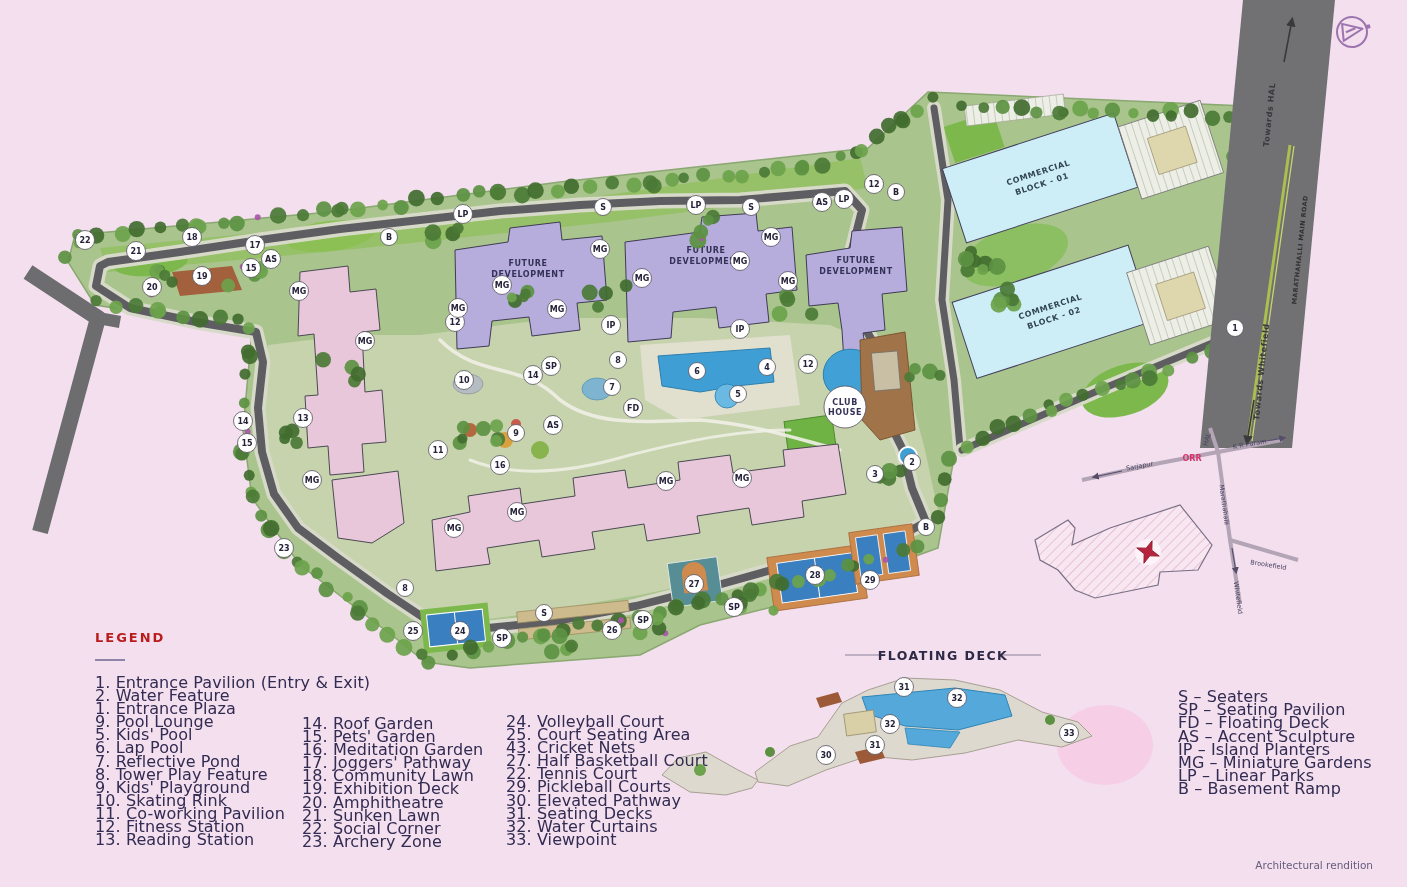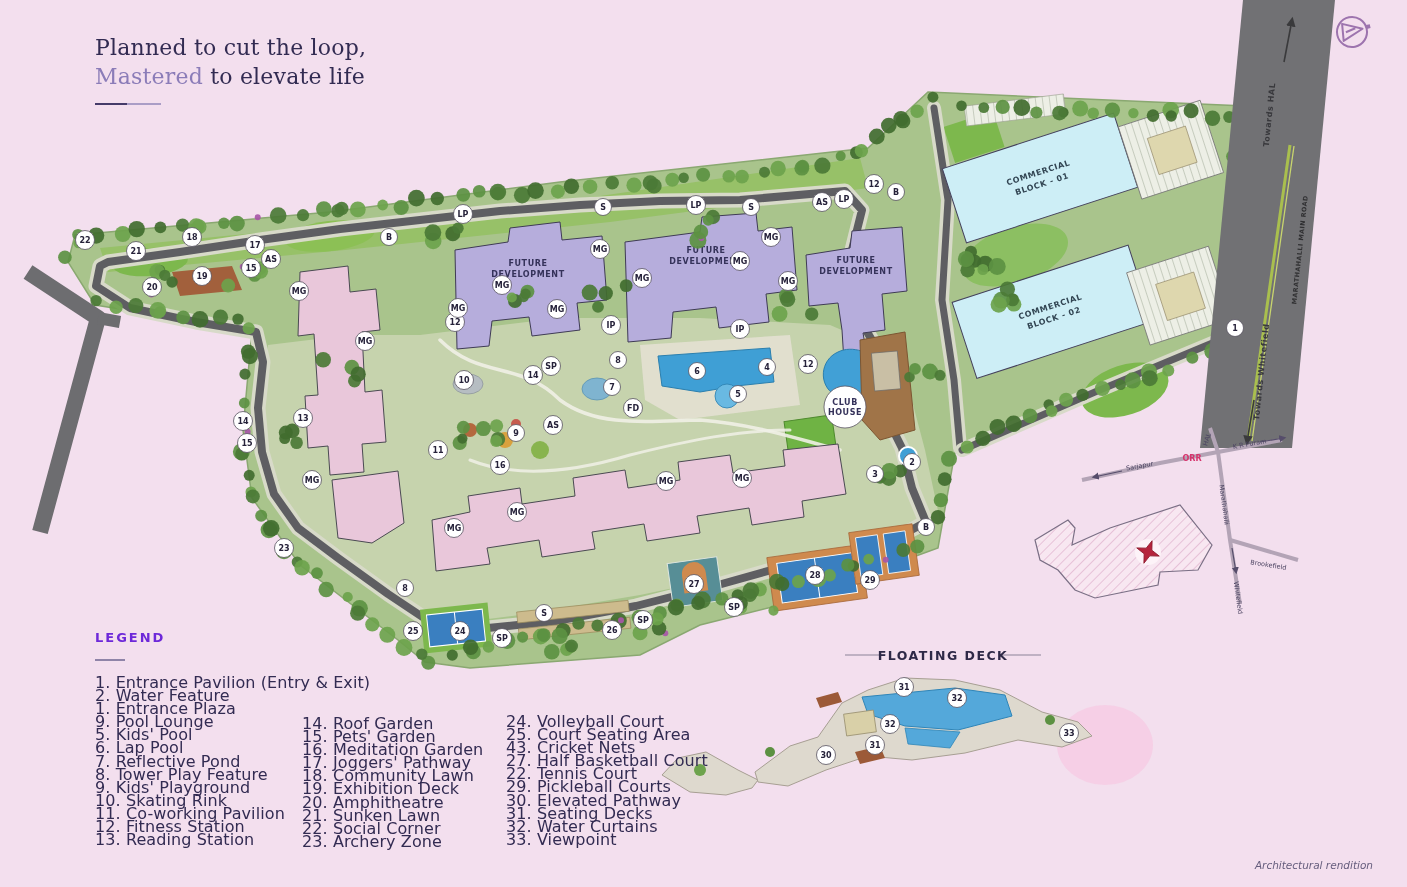--- a/index.html
+++ b/index.html
@@ -9,30 +9,30 @@
 
   
   #title-block{position:absolute;left:95px;top:33px;font-family:"DejaVu Serif",serif;}
   .title-line{font-size:22px;line-height:29px;color:#322b52;letter-spacing:.2px;}
   .title-accent{color:#8b7cb8;}
   #title-rule{width:66px;height:2px;margin-top:12px;
     background:linear-gradient(to right,#453b69 48%,#aa9dc6 48%);}
 
   
   #legend-heading{position:absolute;left:95px;top:630px;font-size:13px;font-weight:bold;
-    letter-spacing:2px;color:#6d28d9;}
+    letter-spacing:2px;color:#b91c1c;}
   #legend-rule{position:absolute;left:95px;top:659px;width:30px;height:1.5px;background:#8f84a8;}
   .legend-col{position:absolute;color:#322b52;font-size:16px;line-height:13.1px;
     letter-spacing:.1px;white-space:nowrap;}
   #legend-col-1{left:95px;top:676px;}
   #legend-col-2{left:302px;top:717px;}
   #legend-col-3{left:482px;top:715px;margin-left:24px;}
   #legend-abbr{left:1178px;top:690px;line-height:13.2px;}
 
-  #footnote{position:absolute;right:34px;top:859px;font-size:10.5px;font-style:italic;color:#655d7d;}
+  #footnote{position:absolute;right:34px;top:859px;font-size:10.5px;color:#655d7d;}
 
   
   .bl{font-family:"DejaVu Sans",sans-serif;font-weight:bold;font-size:8px;fill:#35325a;
       letter-spacing:.6px;text-anchor:middle;}
   .cl{font-family:"DejaVu Sans",sans-serif;font-weight:bold;font-size:8px;fill:#314452;
       letter-spacing:.6px;text-anchor:middle;}
   .rl{font-family:"DejaVu Sans",sans-serif;font-weight:bold;font-size:8px;fill:#38383c;
       letter-spacing:.6px;text-anchor:middle;}
   .rl2{font-family:"DejaVu Sans",sans-serif;font-weight:bold;font-size:6.3px;fill:#303032;
       letter-spacing:.5px;text-anchor:middle;}
@@ -826,25 +826,20 @@
       </g>
 
   <g transform="rotate(-12 1352 32)" stroke="#9d74ae" fill="none" stroke-width="2">
     <circle cx="1352" cy="32" r="15"></circle>
     <polygon points="1342,39 1363,31 1344,22" stroke-linejoin="round"></polygon>
     <line x1="1346" y1="31" x2="1356" y2="29"></line>
     <rect x="1367" y="28" width="4" height="4" fill="#9d74ae" stroke="none"></rect>
   </g>
 </svg>
 
-<div id="title-block">
-  <div class="title-line">Planned to cut the loop,</div>
-  <div class="title-line"><span class="title-accent">Mastered</span><span> to elevate life</span></div>
-  <div id="title-rule"></div>
-</div>
 
 <div id="legend-heading">LEGEND</div>
 <div id="legend-rule"></div>
 <div id="legend-col-1" class="legend-col">
       <div class="legend-item">1. Entrance Pavilion (Entry &amp; Exit)</div>
       <div class="legend-item">2. Water Feature</div>
       <div class="legend-item">1. Entrance Plaza</div>
       <div class="legend-item">9. Pool Lounge</div>
       <div class="legend-item">5. Kids' Pool</div>
       <div class="legend-item">6. Lap Pool</div>
@@ -873,16 +868,26 @@
       <div class="legend-item">25. Court Seating Area</div>
       <div class="legend-item">43. Cricket Nets</div>
       <div class="legend-item">27. Half Basketball Court</div>
       <div class="legend-item">22. Tennis Court</div>
       <div class="legend-item">29. Pickleball Courts</div>
       <div class="legend-item">30. Elevated Pathway</div>
       <div class="legend-item">31. Seating Decks</div>
       <div class="legend-item">32. Water Curtains</div>
       <div class="legend-item">33. Viewpoint</div>
     </div>
+<div id="legend-abbr" class="legend-col">
+      <div class="legend-item">S – Seaters</div>
+      <div class="legend-item">SP – Seating Pavilion</div>
+      <div class="legend-item">FD – Floating Deck</div>
+      <div class="legend-item">AS – Accent Sculpture</div>
+      <div class="legend-item">IP – Island Planters</div>
+      <div class="legend-item">MG – Miniature Gardens</div>
+      <div class="legend-item">LP – Linear Parks</div>
+      <div class="legend-item">B – Basement Ramp</div>
+    </div>
 
 <div id="footnote">Architectural rendition</div>
 
 </div>
 
 </body></html>

